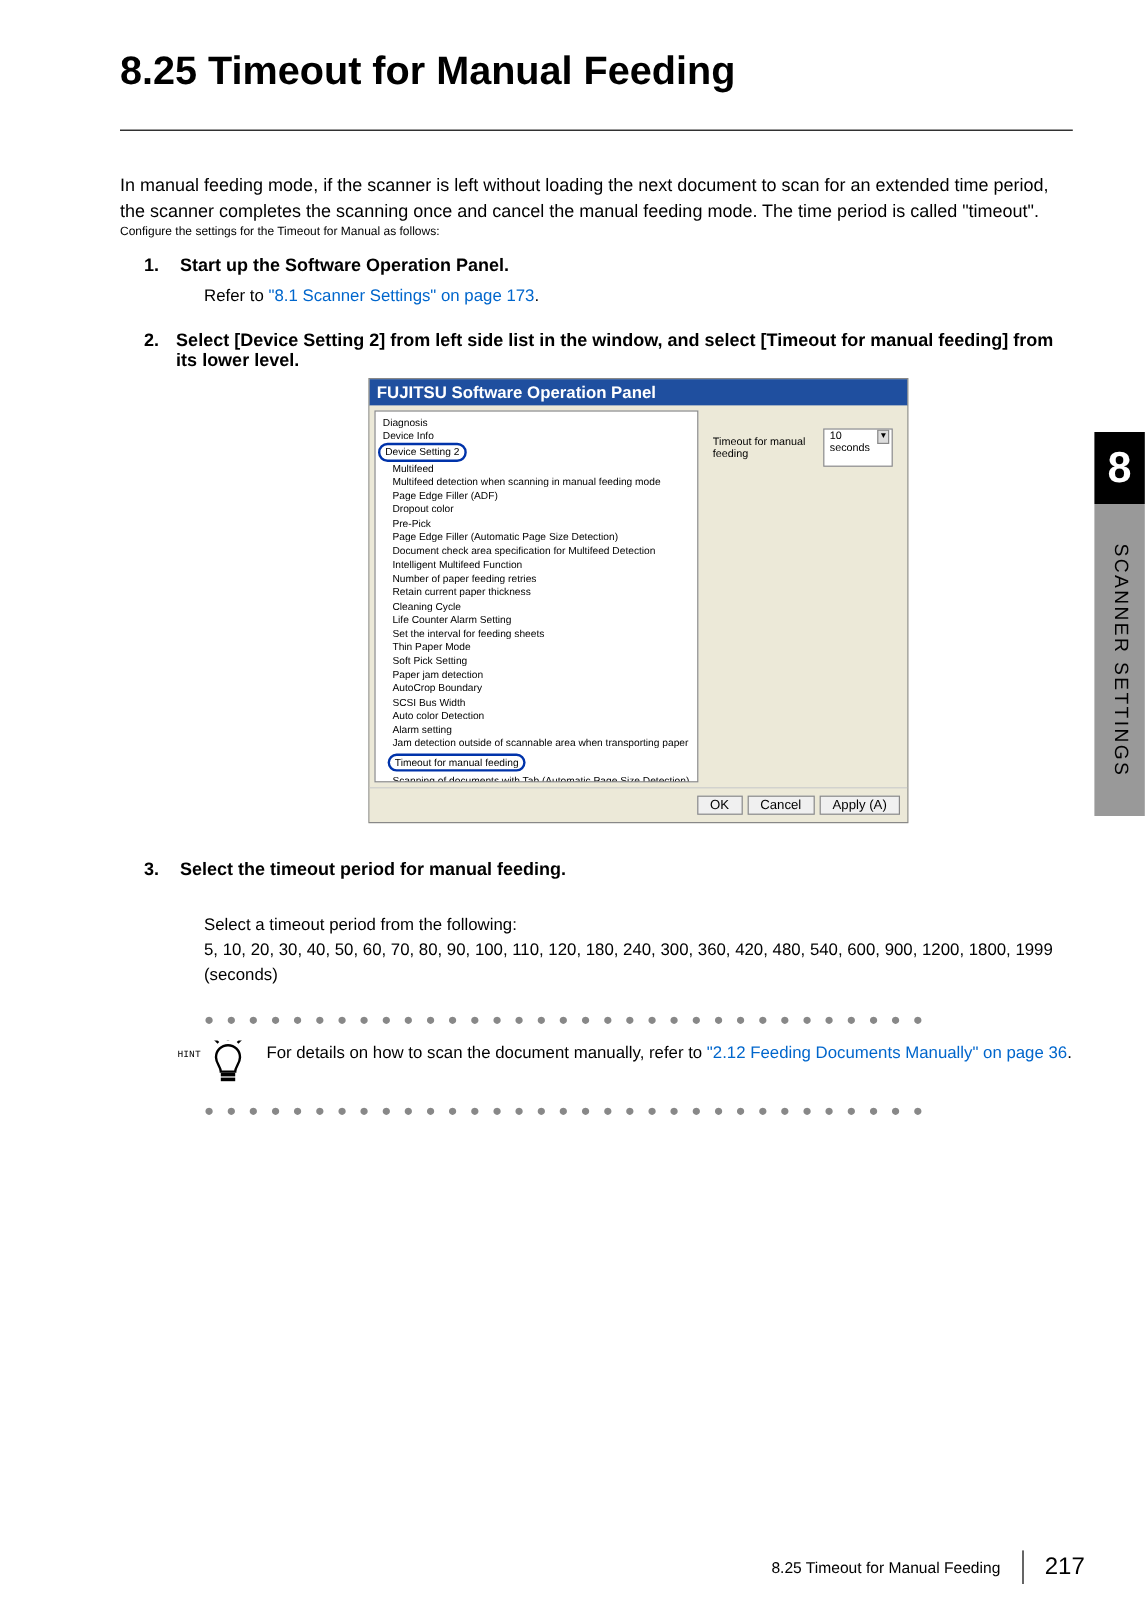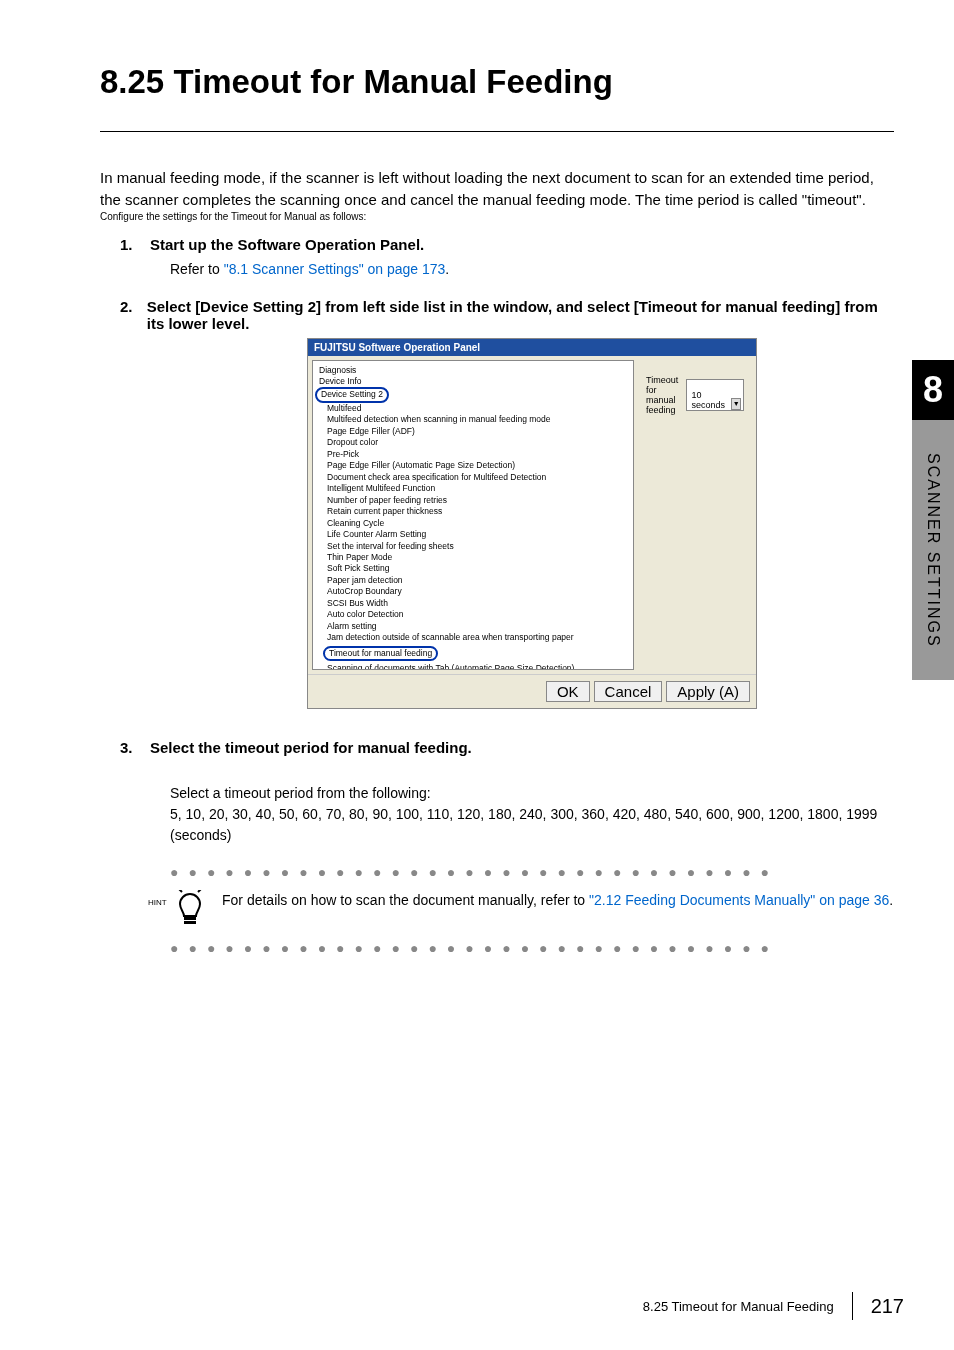--- a/index.html
+++ b/index.html
@@ -5,21 +5,21 @@
   * { box-sizing: border-box; margin: 0; padding: 0; }
   body {
     font-family: Arial, Helvetica, sans-serif;
     background: #fff;
     width: 954px;
     margin: 0 auto;
     color: #000;
     position: relative;
   }
   .page {
-    padding: 63px 60px 50px 100px;
+    padding: 40px 60px 50px 100px;
     min-height: 1350px;
     position: relative;
     border-radius: 16px;
   }
   h1.section-title {
     font-size: 33px;
     font-weight: bold;
     margin-bottom: 30px;
   }
   .hr-line {
@@ -66,31 +66,31 @@
     width: 450px;
     border: 1px solid #888;
     font-size: 9px;
     background: #ece9d8;
   }
   .panel-title {
     background: #1f4f9f;
     color: #fff;
     padding: 3px 6px;
     font-weight: bold;
-    font-size: 10px;
+    font-size: 14px;
   }
   .panel-body {
     display: flex;
     background: #ece9d8;
     padding: 4px;
   }
   .tree-wrap {
     border: 1px solid #888;
     background: #fff;
-    width: 322px;
+    width: 270px;
     height: 310px;
     padding: 4px 4px 4px 6px;
     overflow: hidden;
   }
   .tree-item {
     white-space: nowrap;
     line-height: 1.35;
     font-size: 8.5px;
     color: #000;
     padding-left: 8px;
@@ -111,21 +111,21 @@
     padding: 15px 8px 0 12px;
     font-size: 9px;
   }
   .combo-row {
     display: flex;
     align-items: center;
     gap: 6px;
   }
   .combo {
     display: inline-flex;
-    align-items: flex-end;
+    align-items: flex-start;
     border: 1px solid #888;
     background: #fff;
     height: 32px;
     padding: 0 2px 0 4px;
     font-size: 9px;
   }
   .combo .arrow {
     background: #ddd;
     border: 1px solid #888;
     width: 12px;
@@ -141,21 +141,21 @@
     justify-content: flex-end;
     gap: 4px;
     padding: 6px;
     background: #ece9d8;
     border-top: 1px solid #ccc;
   }
   .panel-footer .btn {
     border: 1px solid #888;
     background: #f0f0f0;
     padding: 1px 10px;
-    font-size: 15px;
+    font-size: 11px;
   }
 
   .hint-block {
     padding-left: 70px;
     margin-top: 10px;
   }
   .dots-row {
     color: #888;
     letter-spacing: 10px;
     font-size: 14px;
@@ -172,20 +172,21 @@
   .hint-icon {
     width: 40px;
     height: 40px;
     position: relative;
   }
   .hint-label {
     font-size: 8px;
     position: absolute;
     top: 8px;
     left: -22px;
+    font-family: Liberation Mono, monospace;
   }
   .hint-text {
     font-size: 14px;
     line-height: 1.5;
   }
 
   .side-tab {
     position: absolute;
     right: 0;
     top: 360px;

